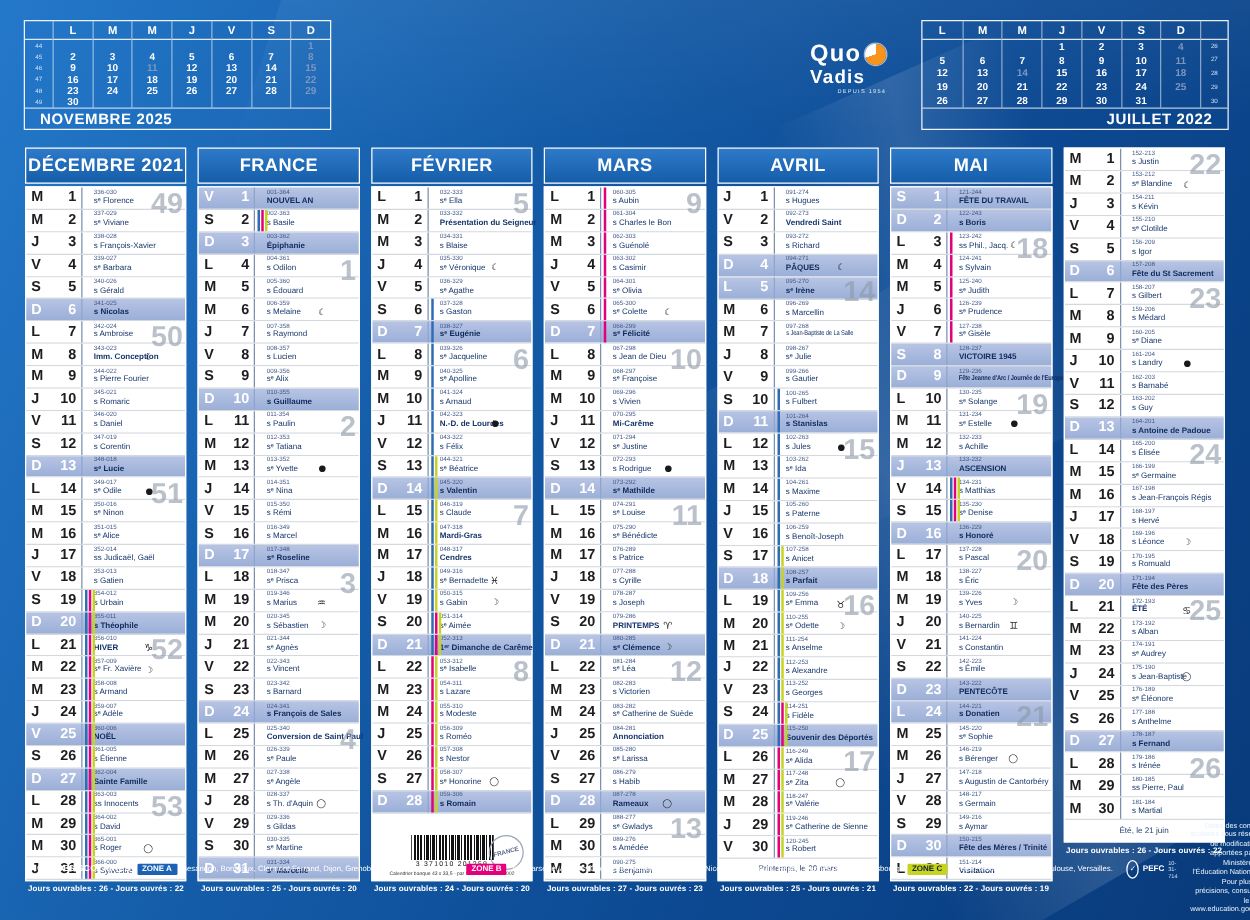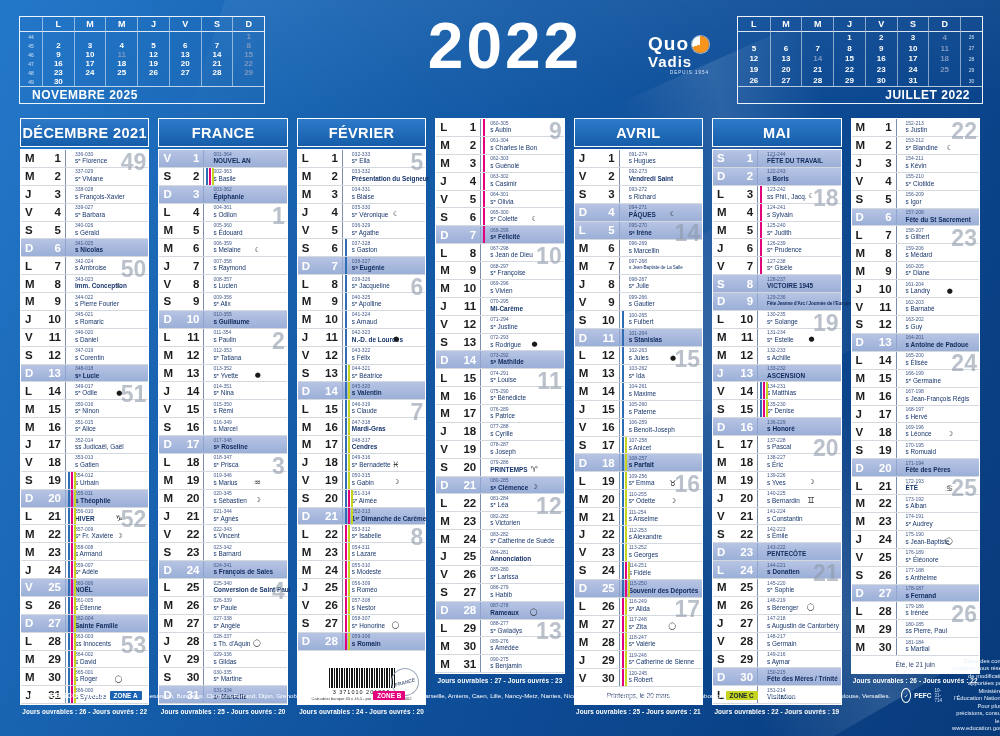--- a/index.html
+++ b/index.html
@@ -159,21 +159,20 @@
         <div class="mcw">49</div>
         <div class="mcd bl">30</div>
         <div class="mcd bl"></div>
         <div class="mcd bl"></div>
         <div class="mcd bl"></div>
         <div class="mcd bl"></div>
         <div class="mcd bl"></div>
         <div class="mcd bl"></div>
         <div class="mct left">NOVEMBRE 2025</div>
       </div>
-    <div class="bigyear">2022</div>
     <div class="qv">
       <div class="l1"><span>Quo</span><span class="qv-circle"></span></div>
       <div class="l2">Vadis</div>
       <div class="l3">DEPUIS 1954</div>
     </div>
     <div id="mini-right" class="mini" style="grid-template-columns: repeat(7, 1fr) 22px; grid-template-rows: 15px repeat(5, 1fr) 17px;">
         <div class="mch">L</div>
         <div class="mch bl">M</div>
         <div class="mch bl">M</div>
         <div class="mch bl">J</div>
@@ -1335,20 +1334,21 @@
           <div class="wkov">
             <span class="wknum" style="top: calc(0% + 1px);">5</span>
             <span class="wknum" style="top: calc(22.5806% + 1px);">6</span>
             <span class="wknum" style="top: calc(45.1613% + 1px);">7</span>
             <span class="wknum" style="top: calc(67.7419% + 1px);">8</span>
           </div>
         </div>
         <div class="mfoot">Jours ouvrables : 24 - Jours ouvrés : 20</div>
       </div>
       <div class="month">
+        <div class="mhead">MARS</div>
         <div class="mbody">
           <div class="mrow">
             <div class="dcell">
               <span class="dl">L</span>
               <span class="dn">1</span>
             </div>
             <div class="dinfo">
               <div class="stripes">
                 <span class="stripe" style="background: rgb(228, 0, 124);"></span>
               </div>

